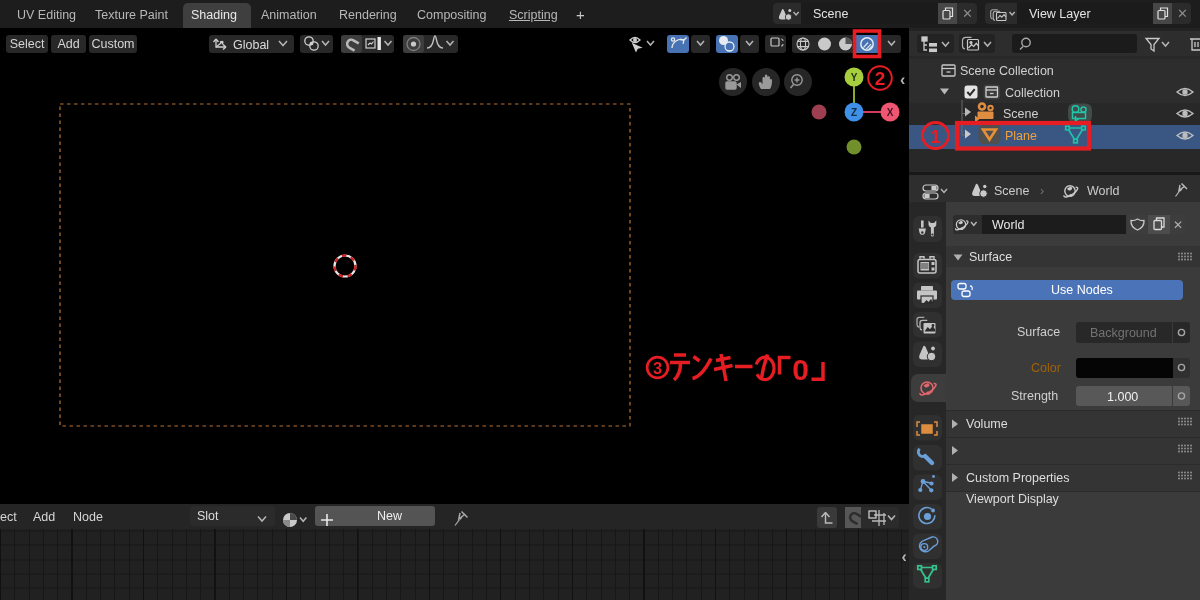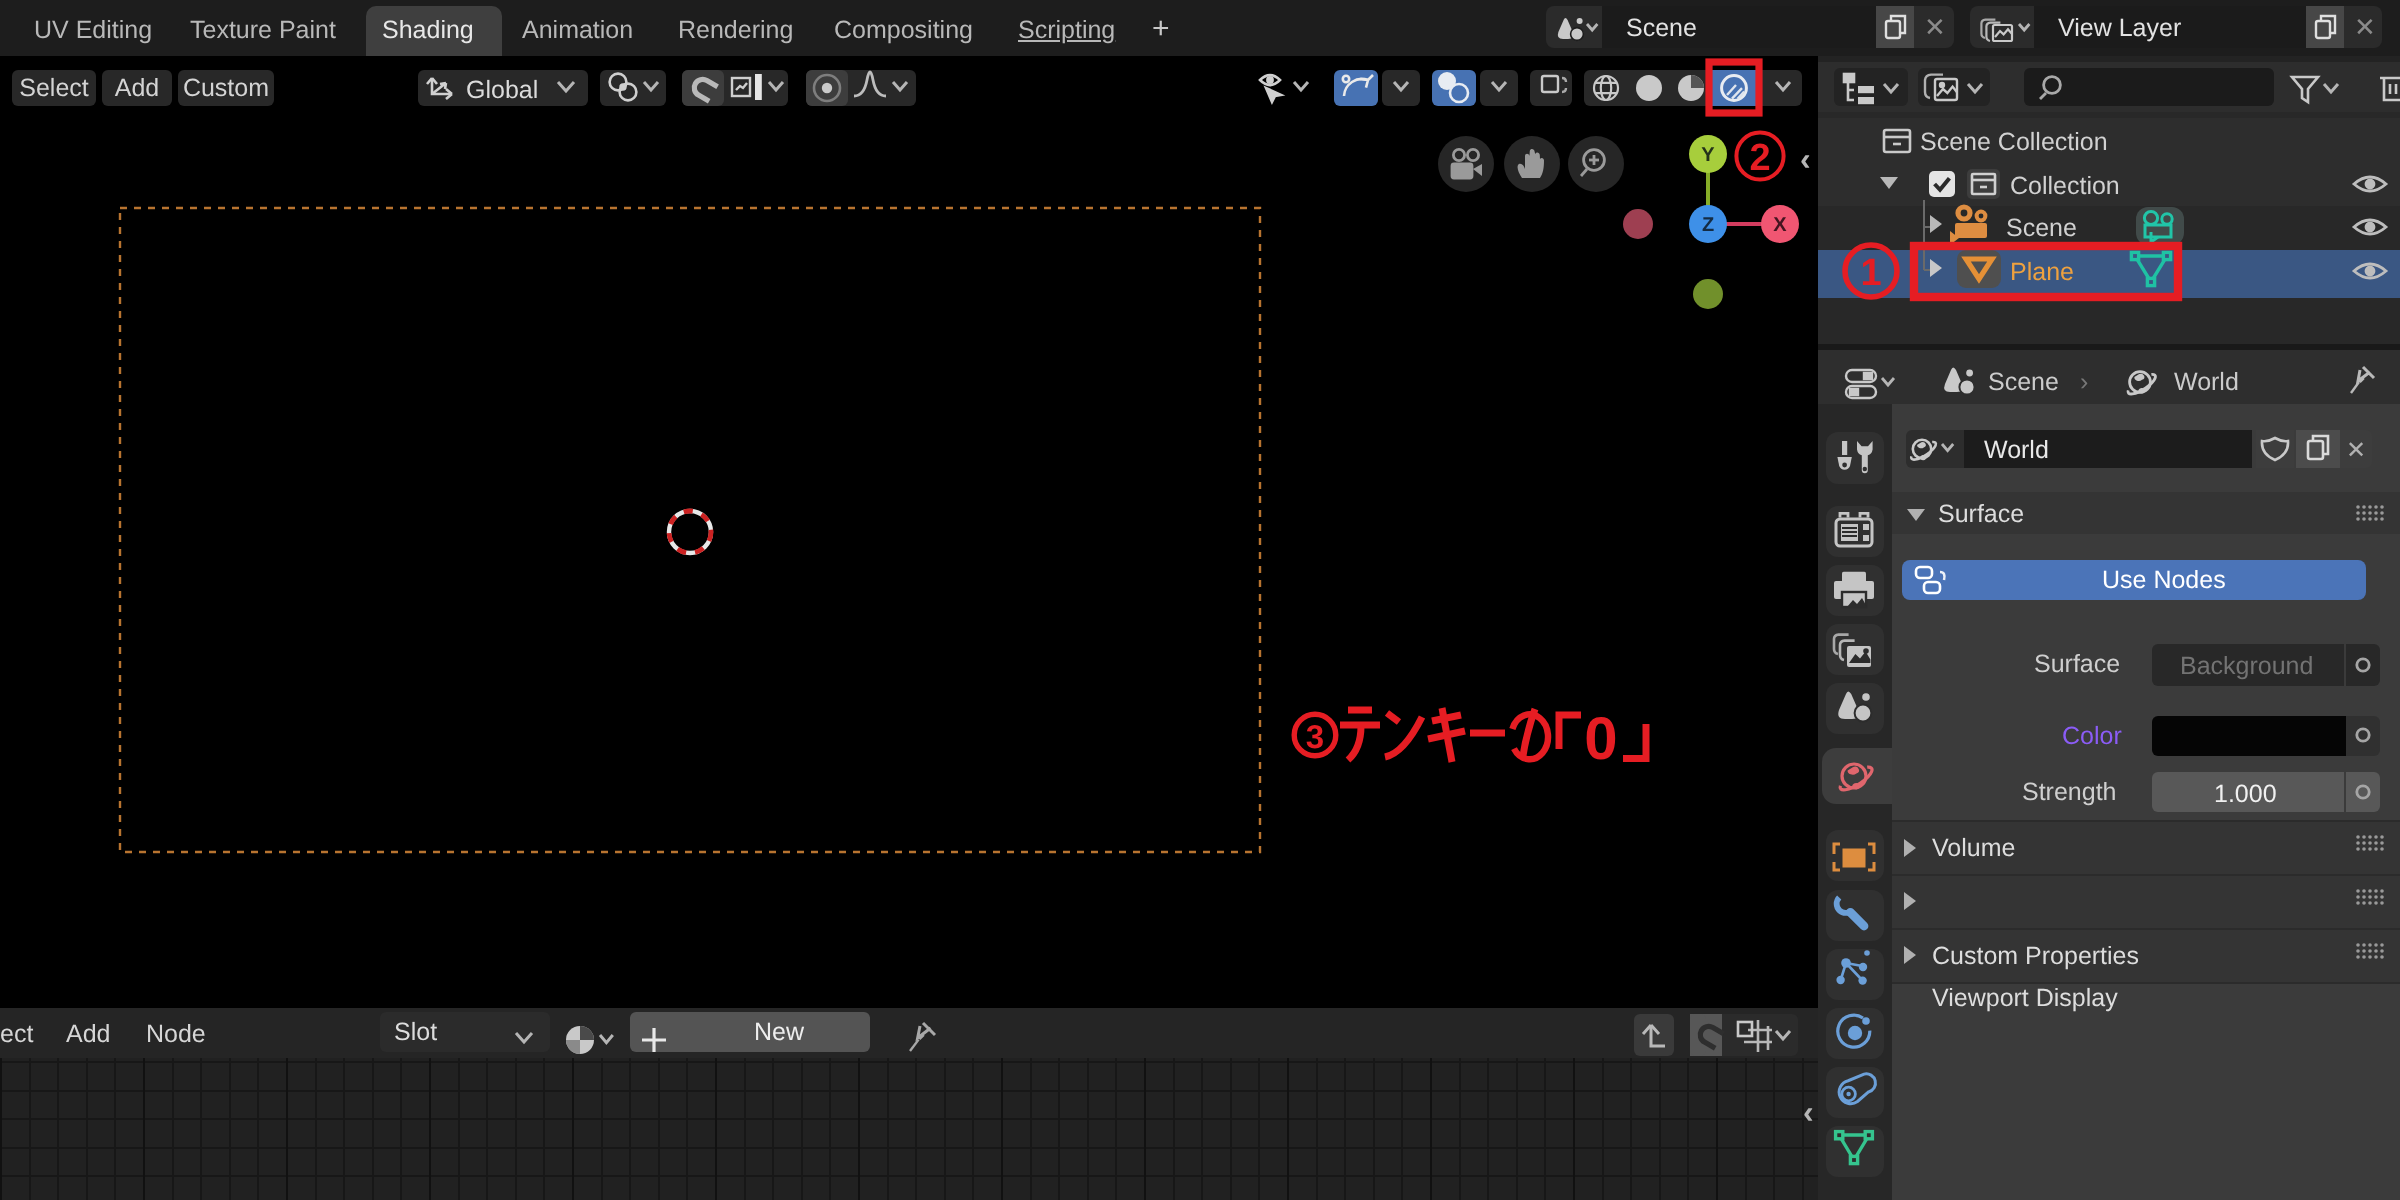--- a/index.html
+++ b/index.html
@@ -296,21 +296,21 @@
 <div class="txt" style="left:1173px;top:218px;color:#b0b0b0;font-size:12px;">✕</div>
 
 <div class="abs" style="left:946px;top:246px;width:254px;height:21px;background:#343434;"></div>
 <div class="txt" style="left:969px;top:250px;color:#dddddd;">Surface</div>
 <div class="abs" style="left:951px;top:280px;width:232px;height:20px;background:#4b74b8;border-radius:4px;"></div>
 <div class="txt" style="left:1051px;top:283px;color:#ffffff;">Use Nodes</div>
 <div class="txt" style="left:1017px;top:325px;color:#cfcfcf;">Surface</div>
 <div class="abs" style="left:1076px;top:322px;width:114px;height:21px;background:#282828;border-radius:3px;"></div>
     <div class="abs" style="left:1172px;top:322px;width:1px;height:21px;background:#3b3b3b;"></div>
 <div class="txt" style="left:1090px;top:326px;color:#737373;">Background</div>
-<div class="txt" style="left:1031px;top:361px;color:#8b5cf6;">Color</div>
+<div class="txt" style="left:1031px;top:361px;color:#a16207;">Color</div>
 <div class="abs" style="left:1076px;top:357.5px;width:97px;height:20px;background:#050505;border-radius:3px 0 0 3px;"></div>
     <div class="abs" style="left:1173px;top:357.5px;width:17px;height:20px;background:#303030;border-radius:0 3px 3px 0;"></div>
 <div class="txt" style="left:1011px;top:389px;color:#cfcfcf;">Strength</div>
 <div class="abs" style="left:1076px;top:386px;width:114px;height:20px;background:#585858;border-radius:3px;"></div>
     <div class="abs" style="left:1172px;top:386px;width:1px;height:20px;background:#3b3b3b;"></div>
 <div class="txt" style="left:1107px;top:390px;color:#f0f0f0;">1.000</div>
 
 <div class="abs" style="left:946px;top:411px;width:254px;height:26px;background:#343434;"></div>
 <div class="abs" style="left:946px;top:438px;width:254px;height:26px;background:#343434;"></div>
 <div class="abs" style="left:946px;top:465px;width:254px;height:26px;background:#343434;"></div>

